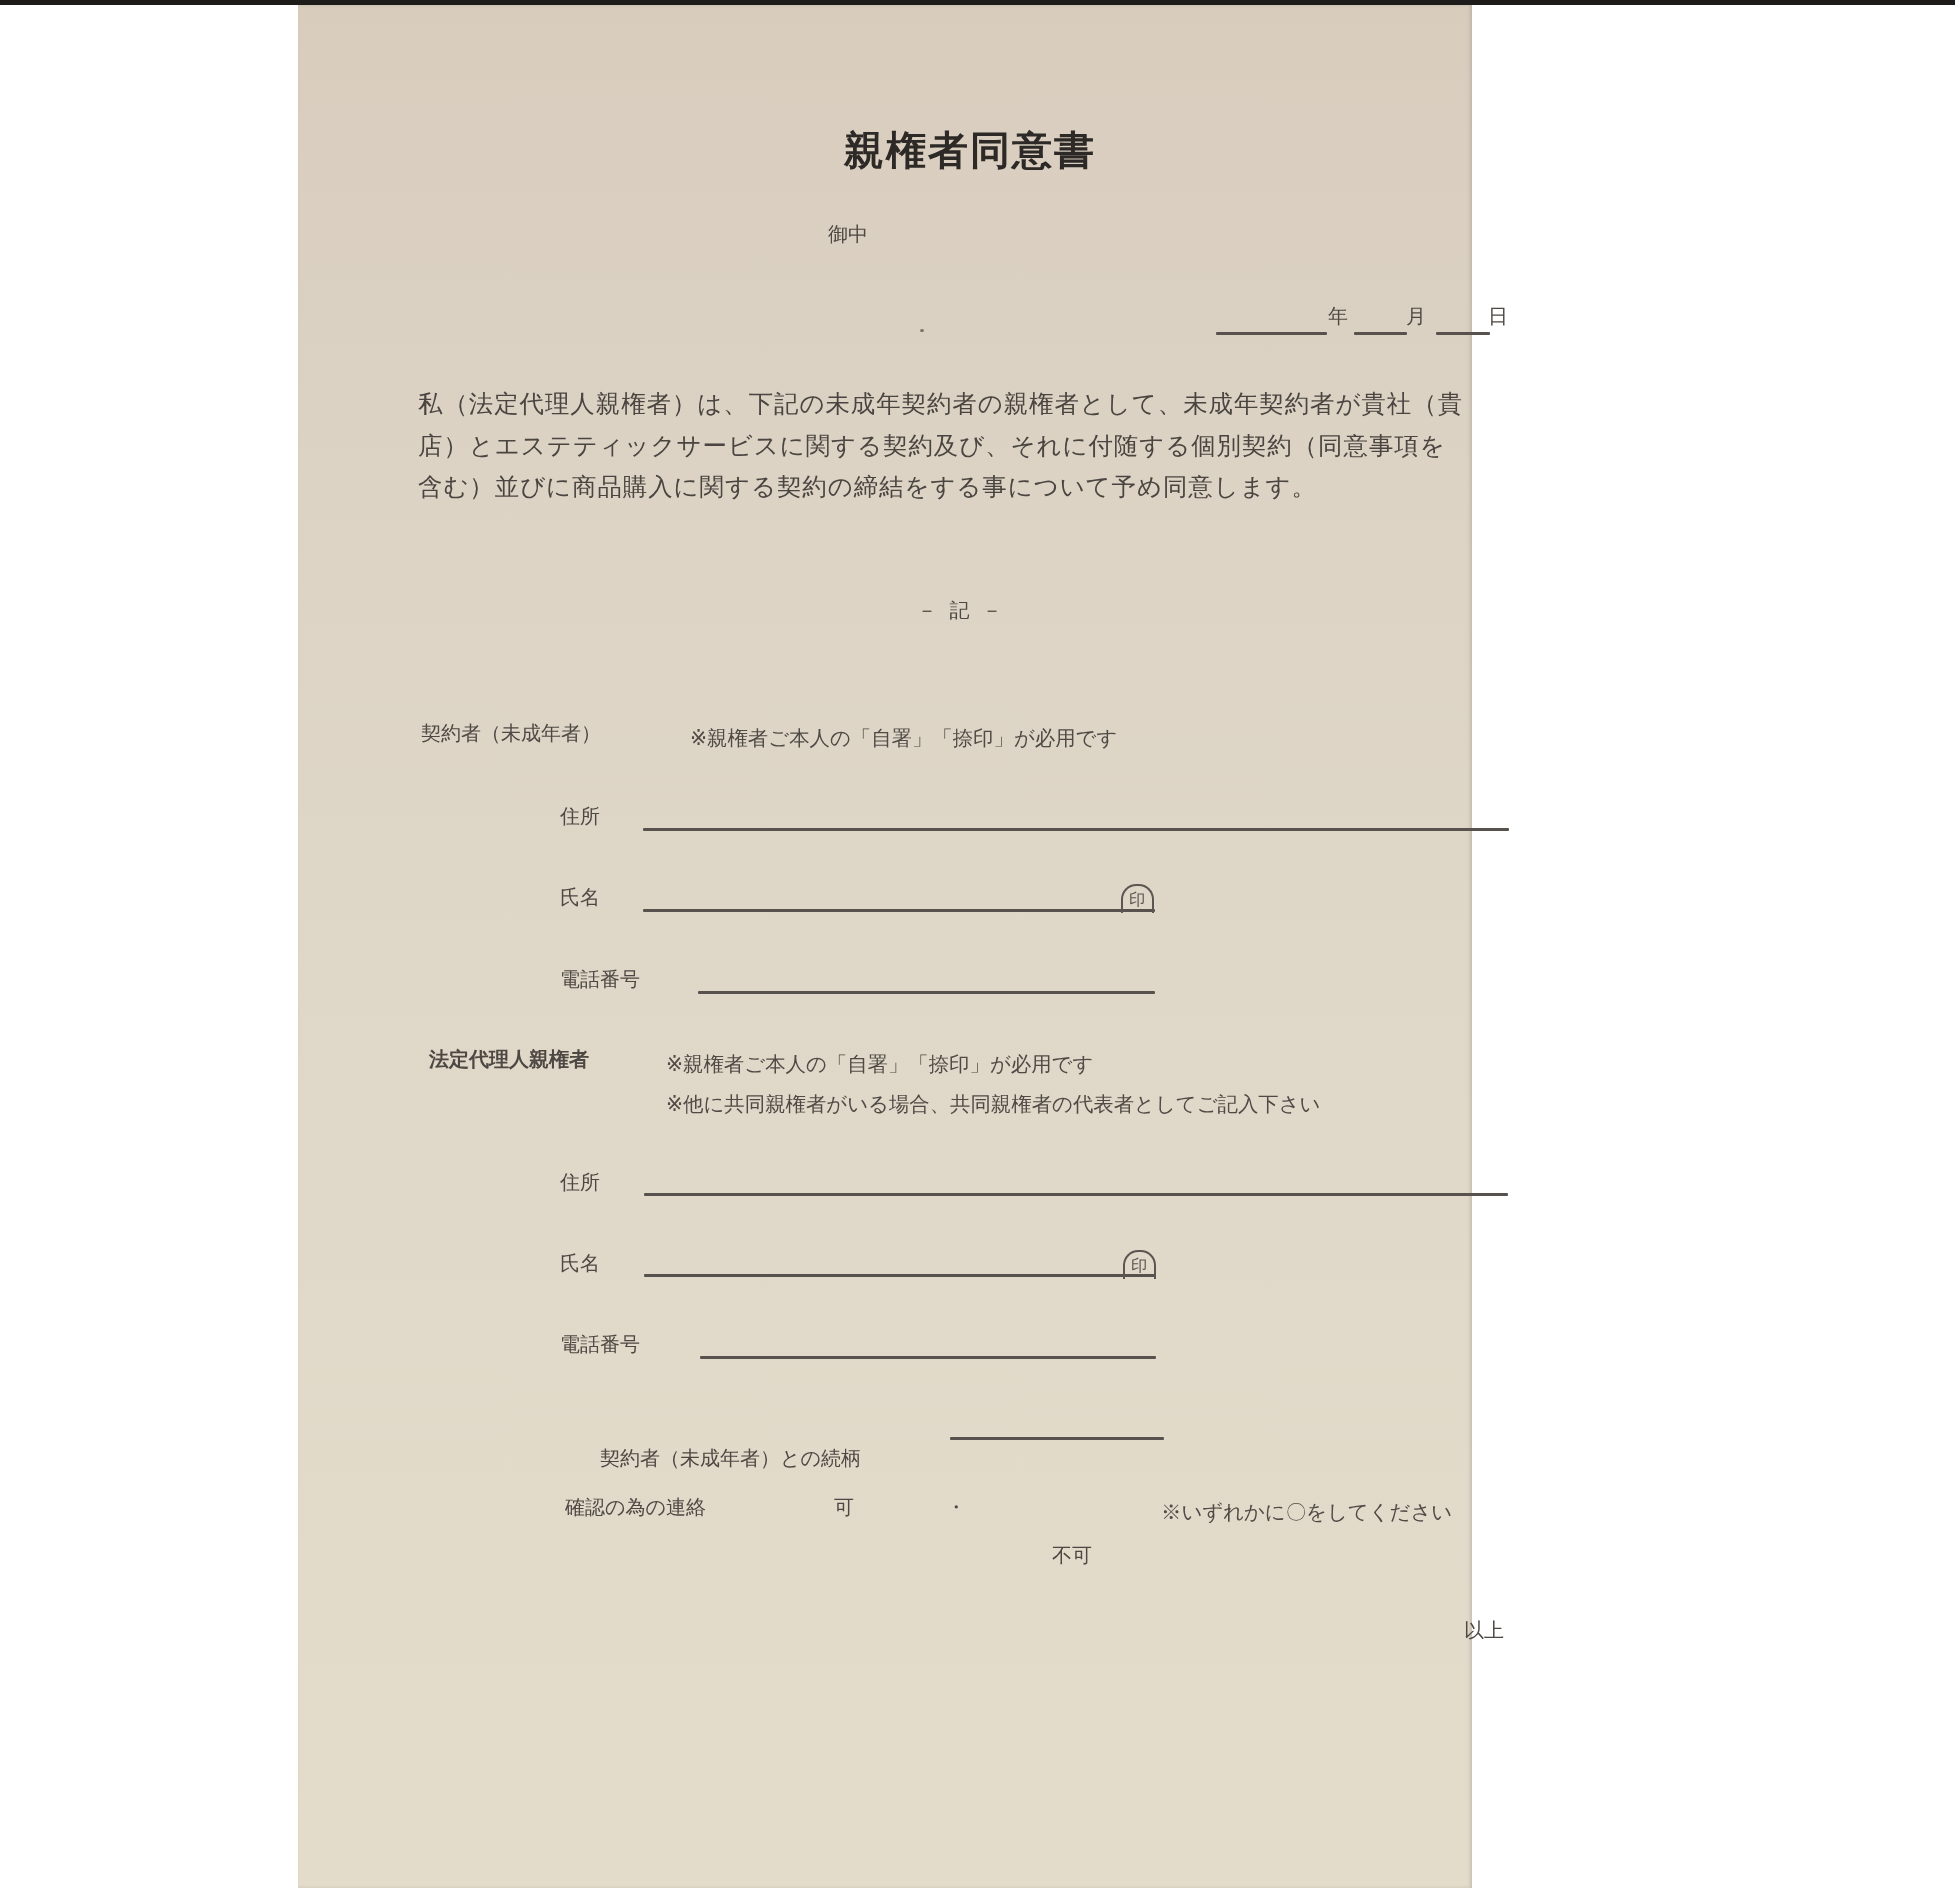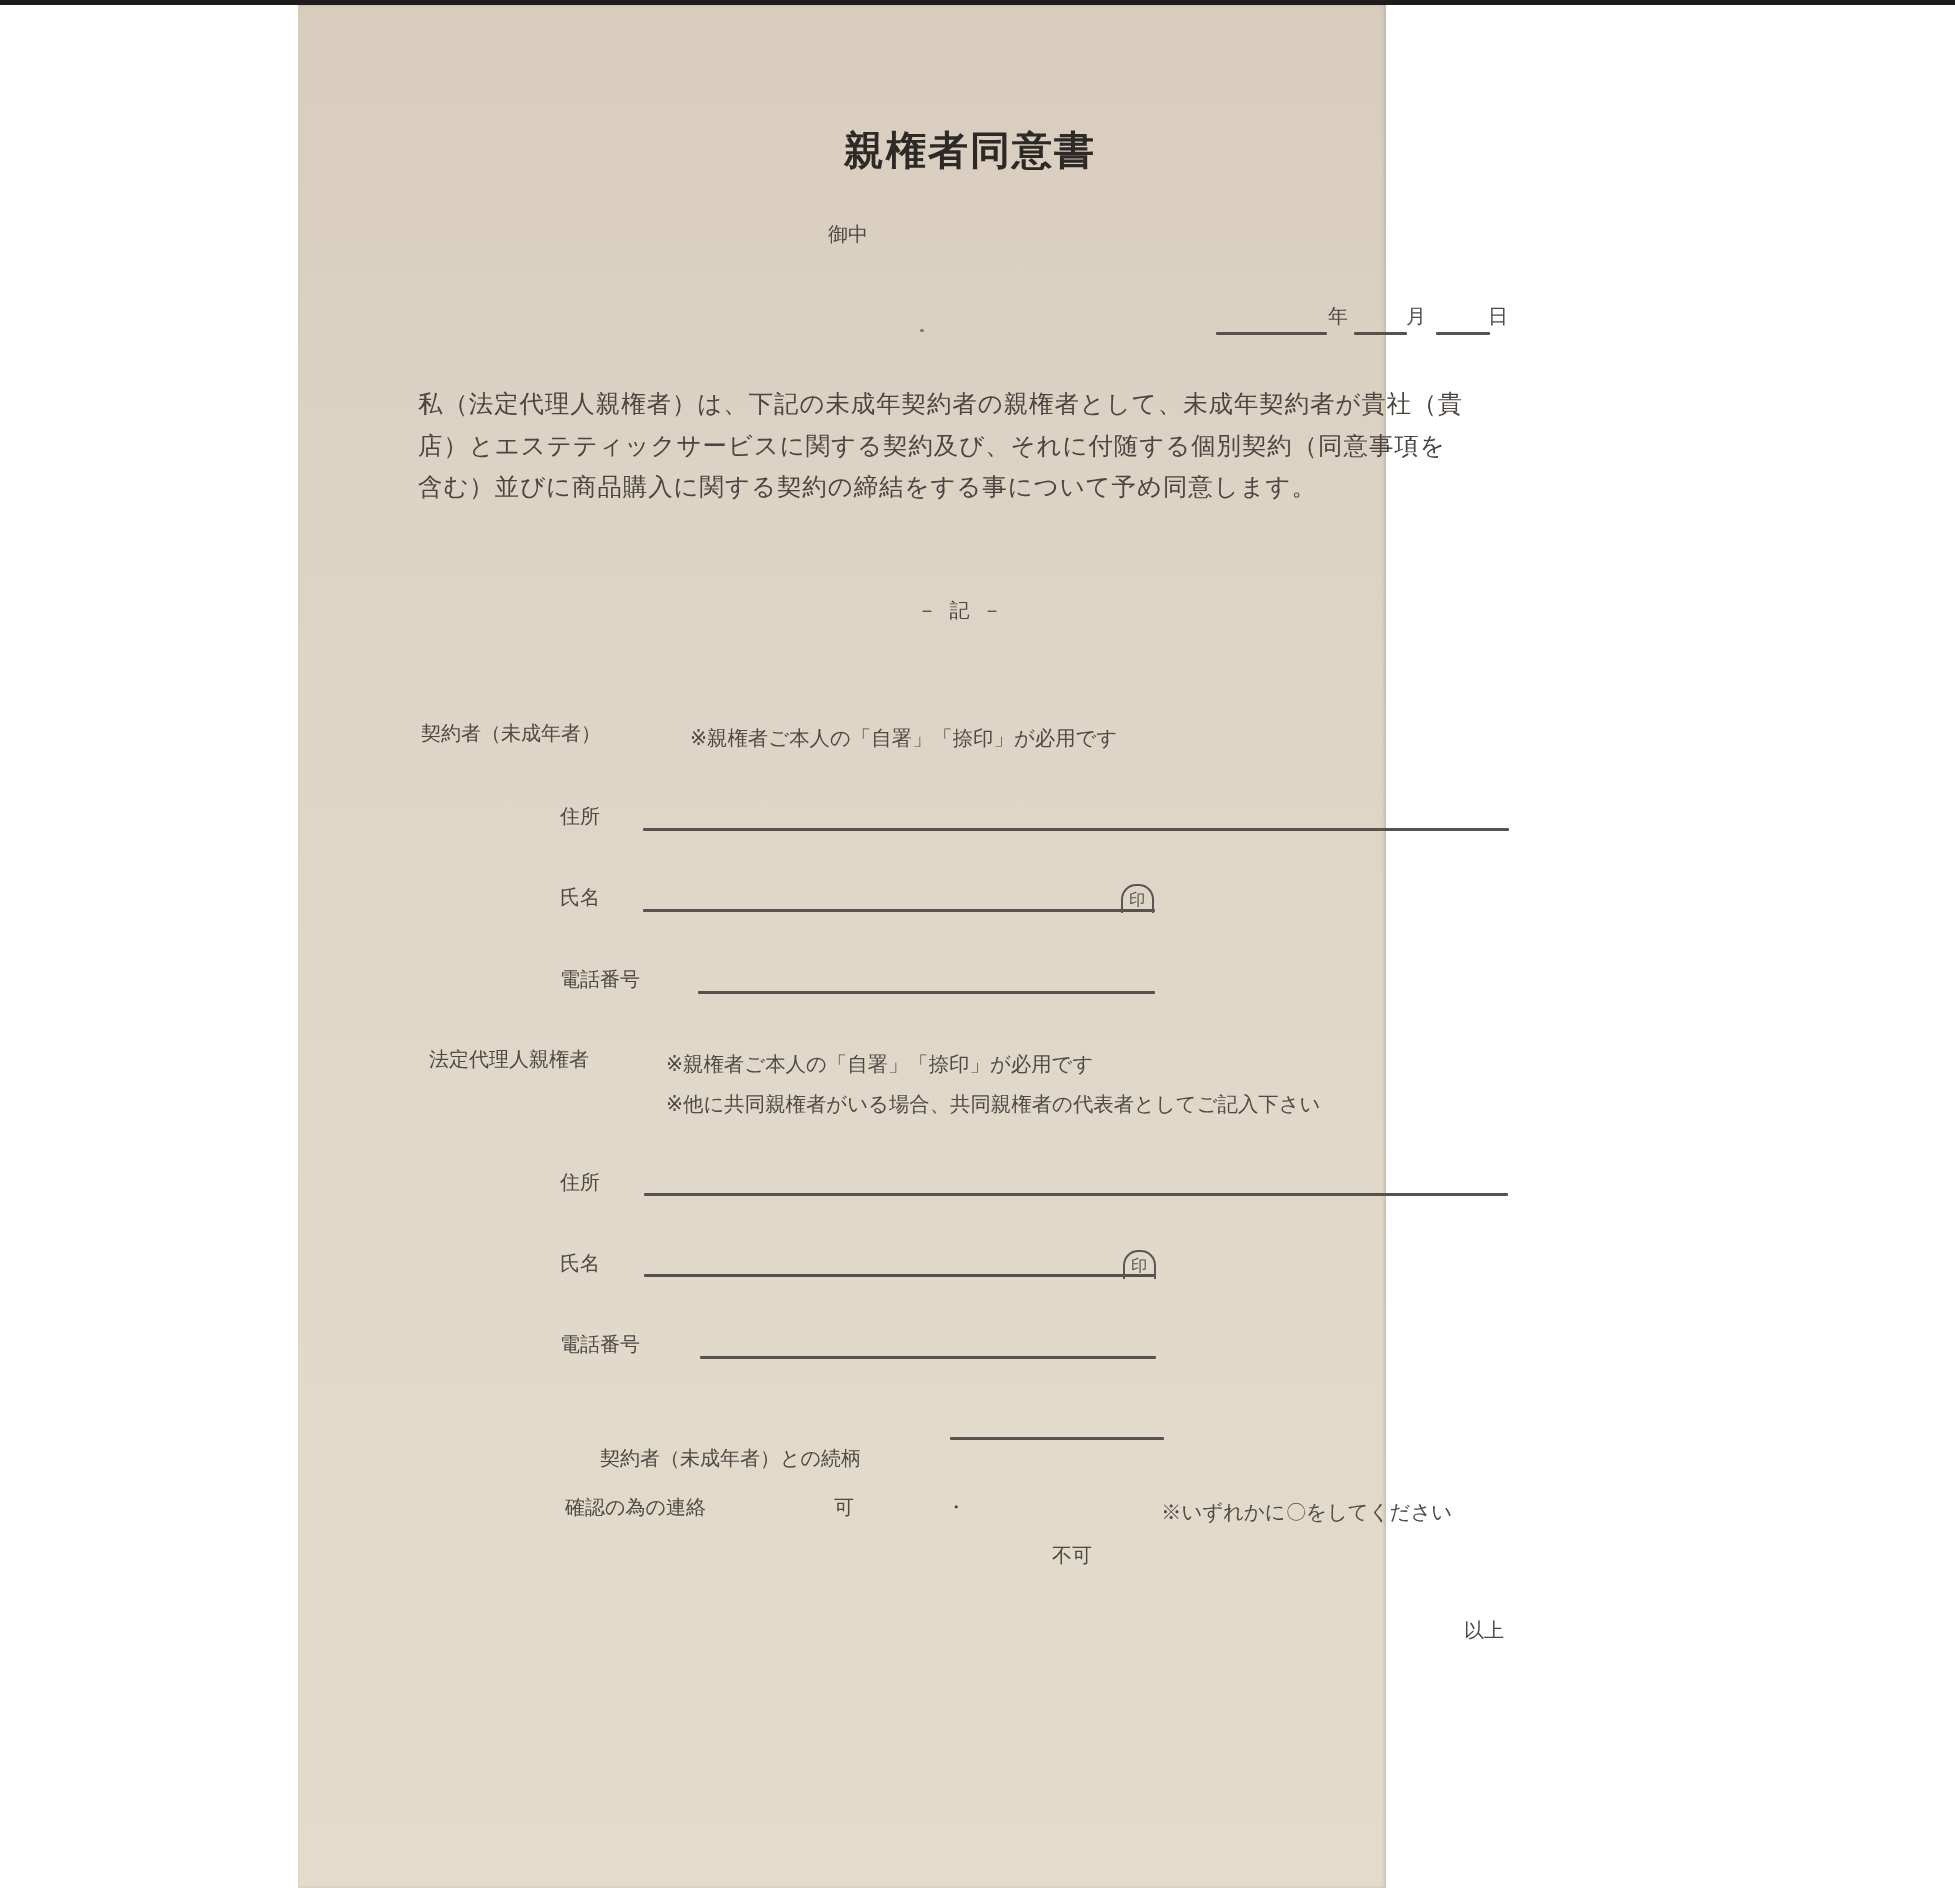--- a/index.html
+++ b/index.html
@@ -4,21 +4,21 @@
 <style>
   html, body { margin: 0; padding: 0; }
   body {
     width: 1955px; height: 1888px; position: relative; overflow: hidden;
     background: #ffffff;
     font-family: "DejaVu Sans", "Liberation Sans", sans-serif;
     color: #4a4540;
   }
   .topbar { position: absolute; left: 0; top: 0; width: 1955px; height: 5.1px; background: #1e1c1b; }
   .page {
-    position: absolute; left: 298px; top: 5.1px; width: 1088px; height: 1883px;
+    position: absolute; left: 298px; top: 5.1px; width: 1174px; height: 1883px;
     background: linear-gradient(180deg, #d8ccbd 0%, #dcd3c4 25%, #e0d8c8 60%, #e3dccb 100%);
     box-shadow: inset -2px 0 3.1px rgba(120,110,110,0.25);
   }
   .abs { position: absolute; white-space: nowrap; }
   .title { font-size: 40px; font-weight: bold; color: #2c2926; letter-spacing: 2px; }
   .t48 { font-size: 20px; color: #4d4843; }
   .t40 { font-size: 20.4px; color: #4f4a45; text-align: right; }
   .body-line { font-size: 24.4px; color: #4a4540; letter-spacing: 1px; }
   .line { position: absolute; height: 2.5px; background: #57524d; border-radius: 1px; }
   .stamp {
@@ -66,21 +66,21 @@
 
     <div class="abs t48" style="left:262px; top:879px;">氏名</div>
     <div class="line" style="left:345px; top:904px; width:512px;"></div>
     <div class="stamp" style="left:823px; top:879px;">印</div>
 
     <div class="abs t48" style="left:262px; top:961px;">電話番号</div>
     <div class="line" style="left:400px; top:986px; width:457px;"></div>
   </div>
 
   <div>
-    <div class="abs t48" style="left:131px; top:1041px;">法定代理人親権者</div>
+    <div class="abs t48" style="left:131px; top:1041px;font-weight:bold;">法定代理人親権者</div>
     <div class="abs t40" style="left:368px; top:1045px;">※親権者ご本人の「自署」「捺印」が必用です</div>
     <div class="abs t40" style="left:368px; top:1085px;">※他に共同親権者がいる場合、共同親権者の代表者としてご記入下さい</div>
 
     <div class="abs t48" style="left:262px; top:1164px;">住所</div>
     <div class="line" style="left:346px; top:1188px; width:864px;"></div>
 
     <div class="abs t48" style="left:262px; top:1245px;">氏名</div>
     <div class="line" style="left:346px; top:1269px; width:512px;"></div>
     <div class="stamp" style="left:825px; top:1245px;">印</div>
 

